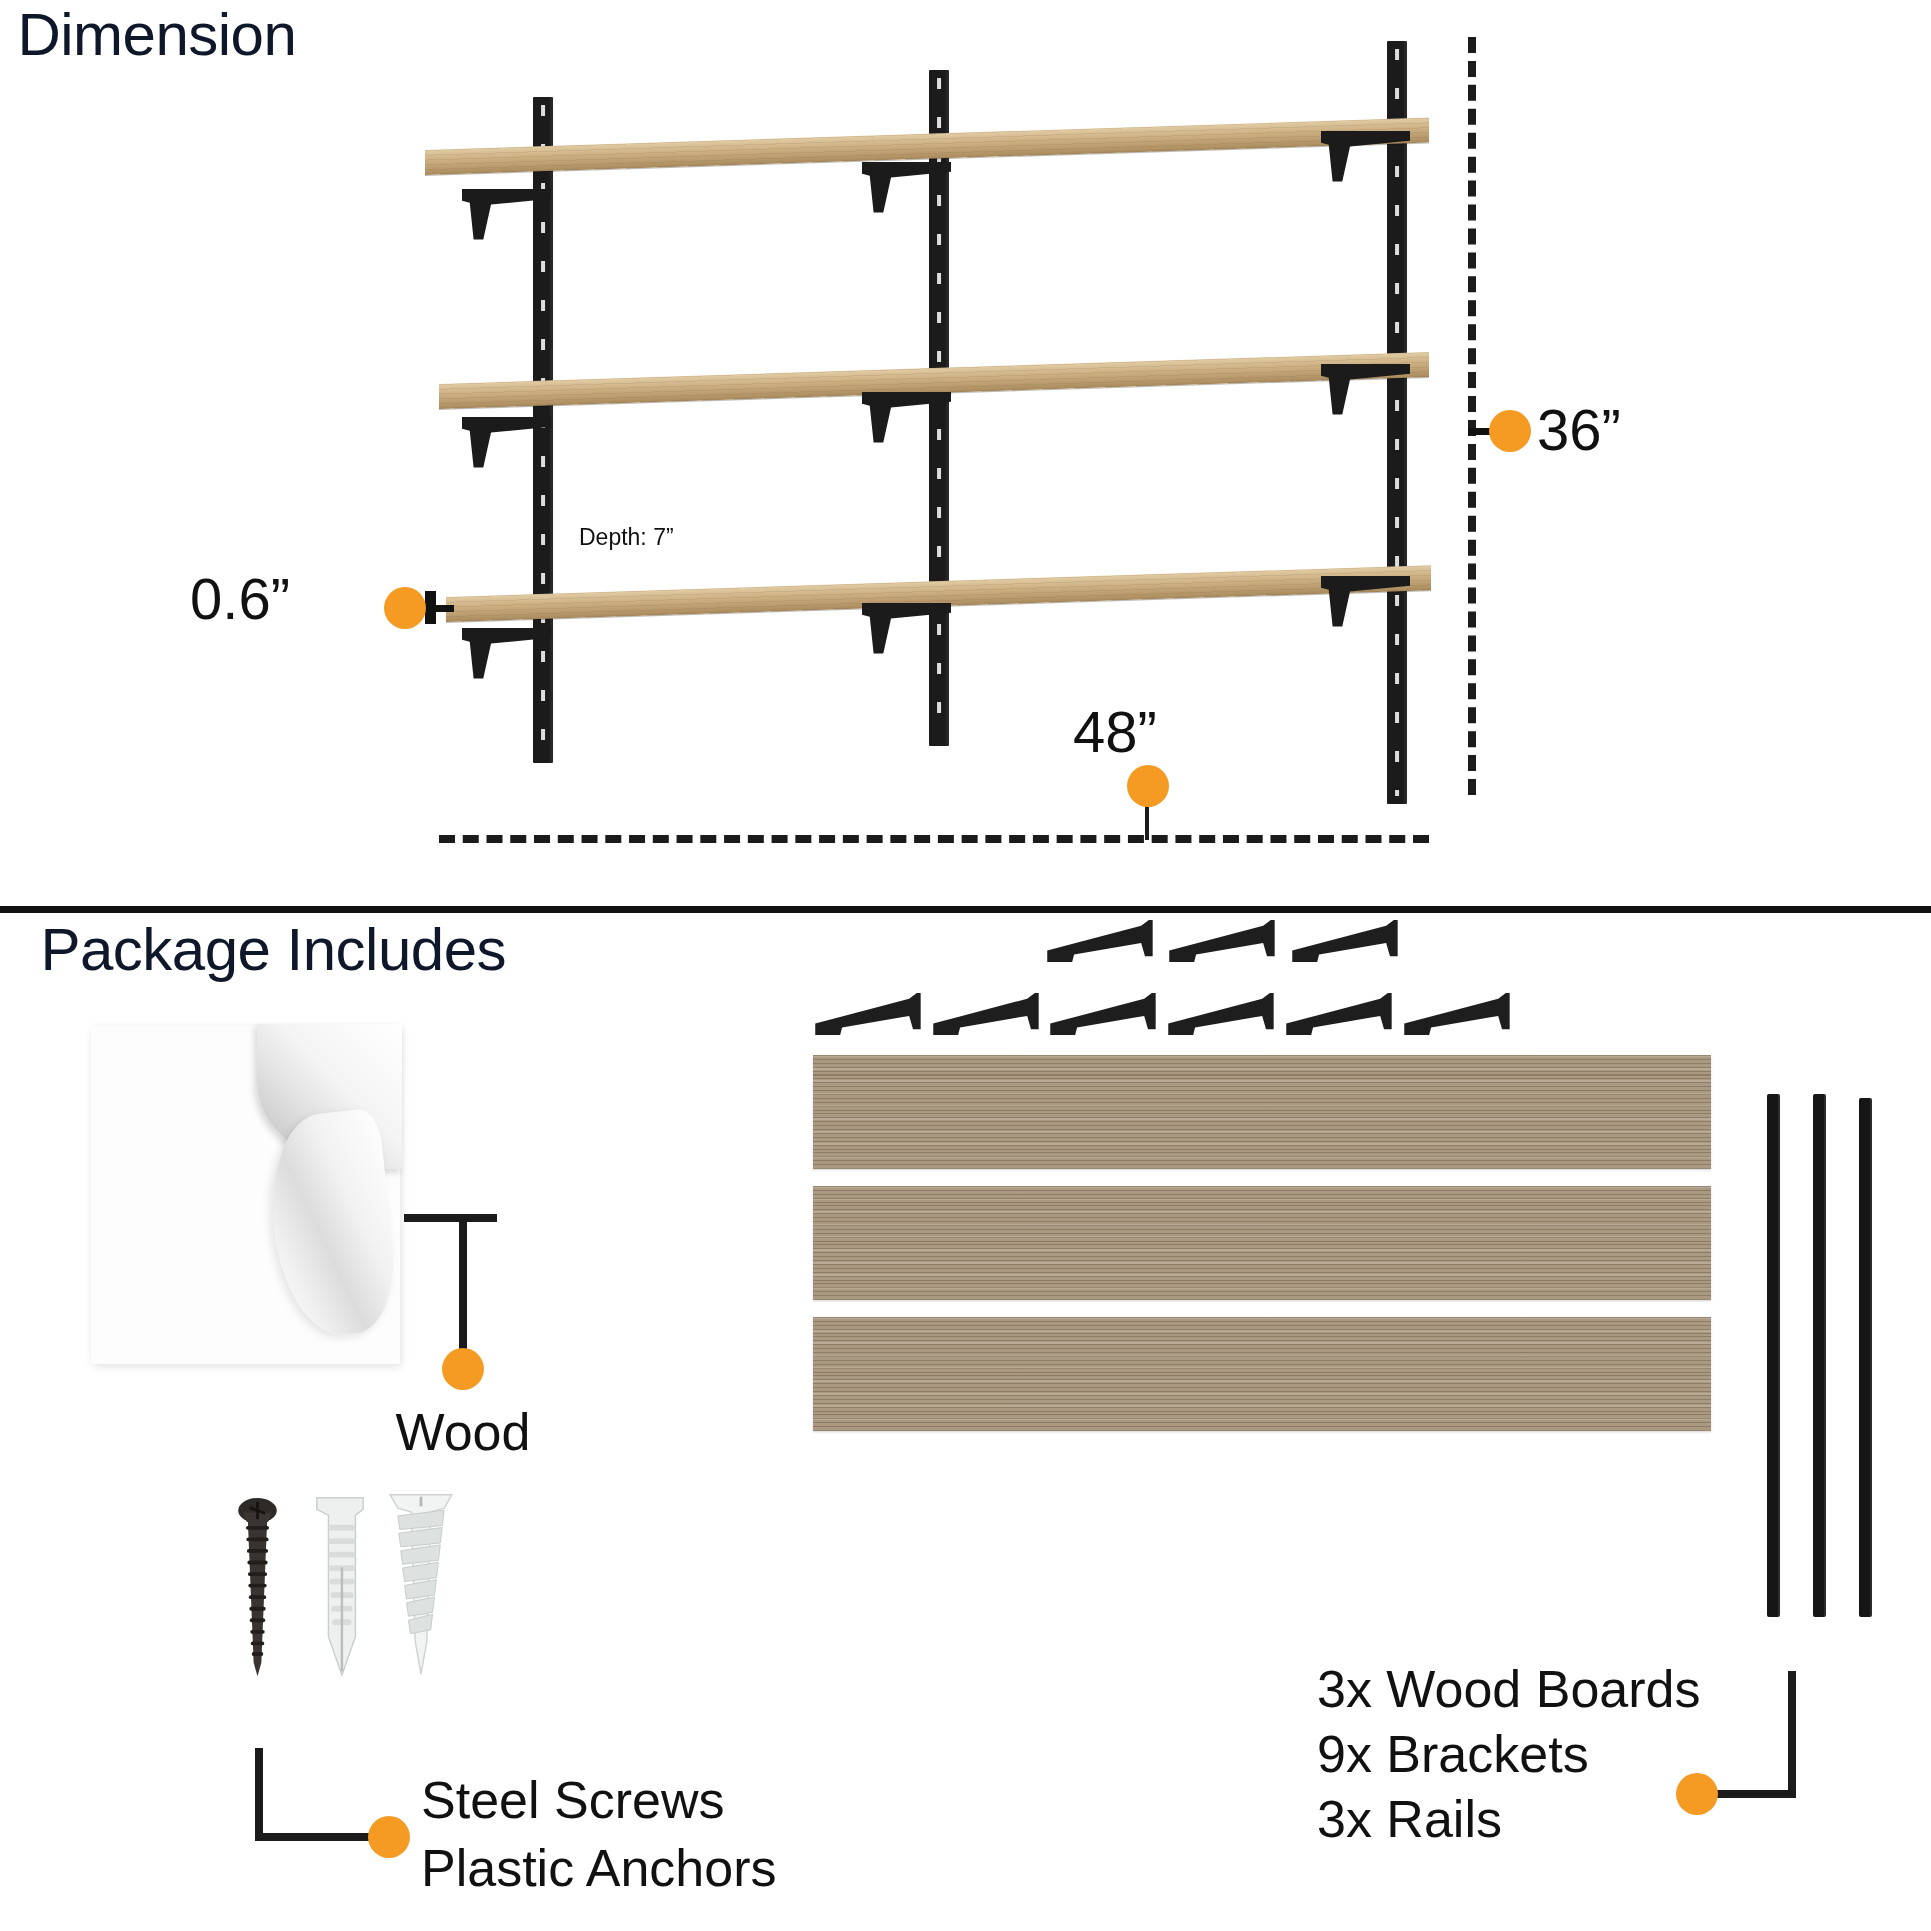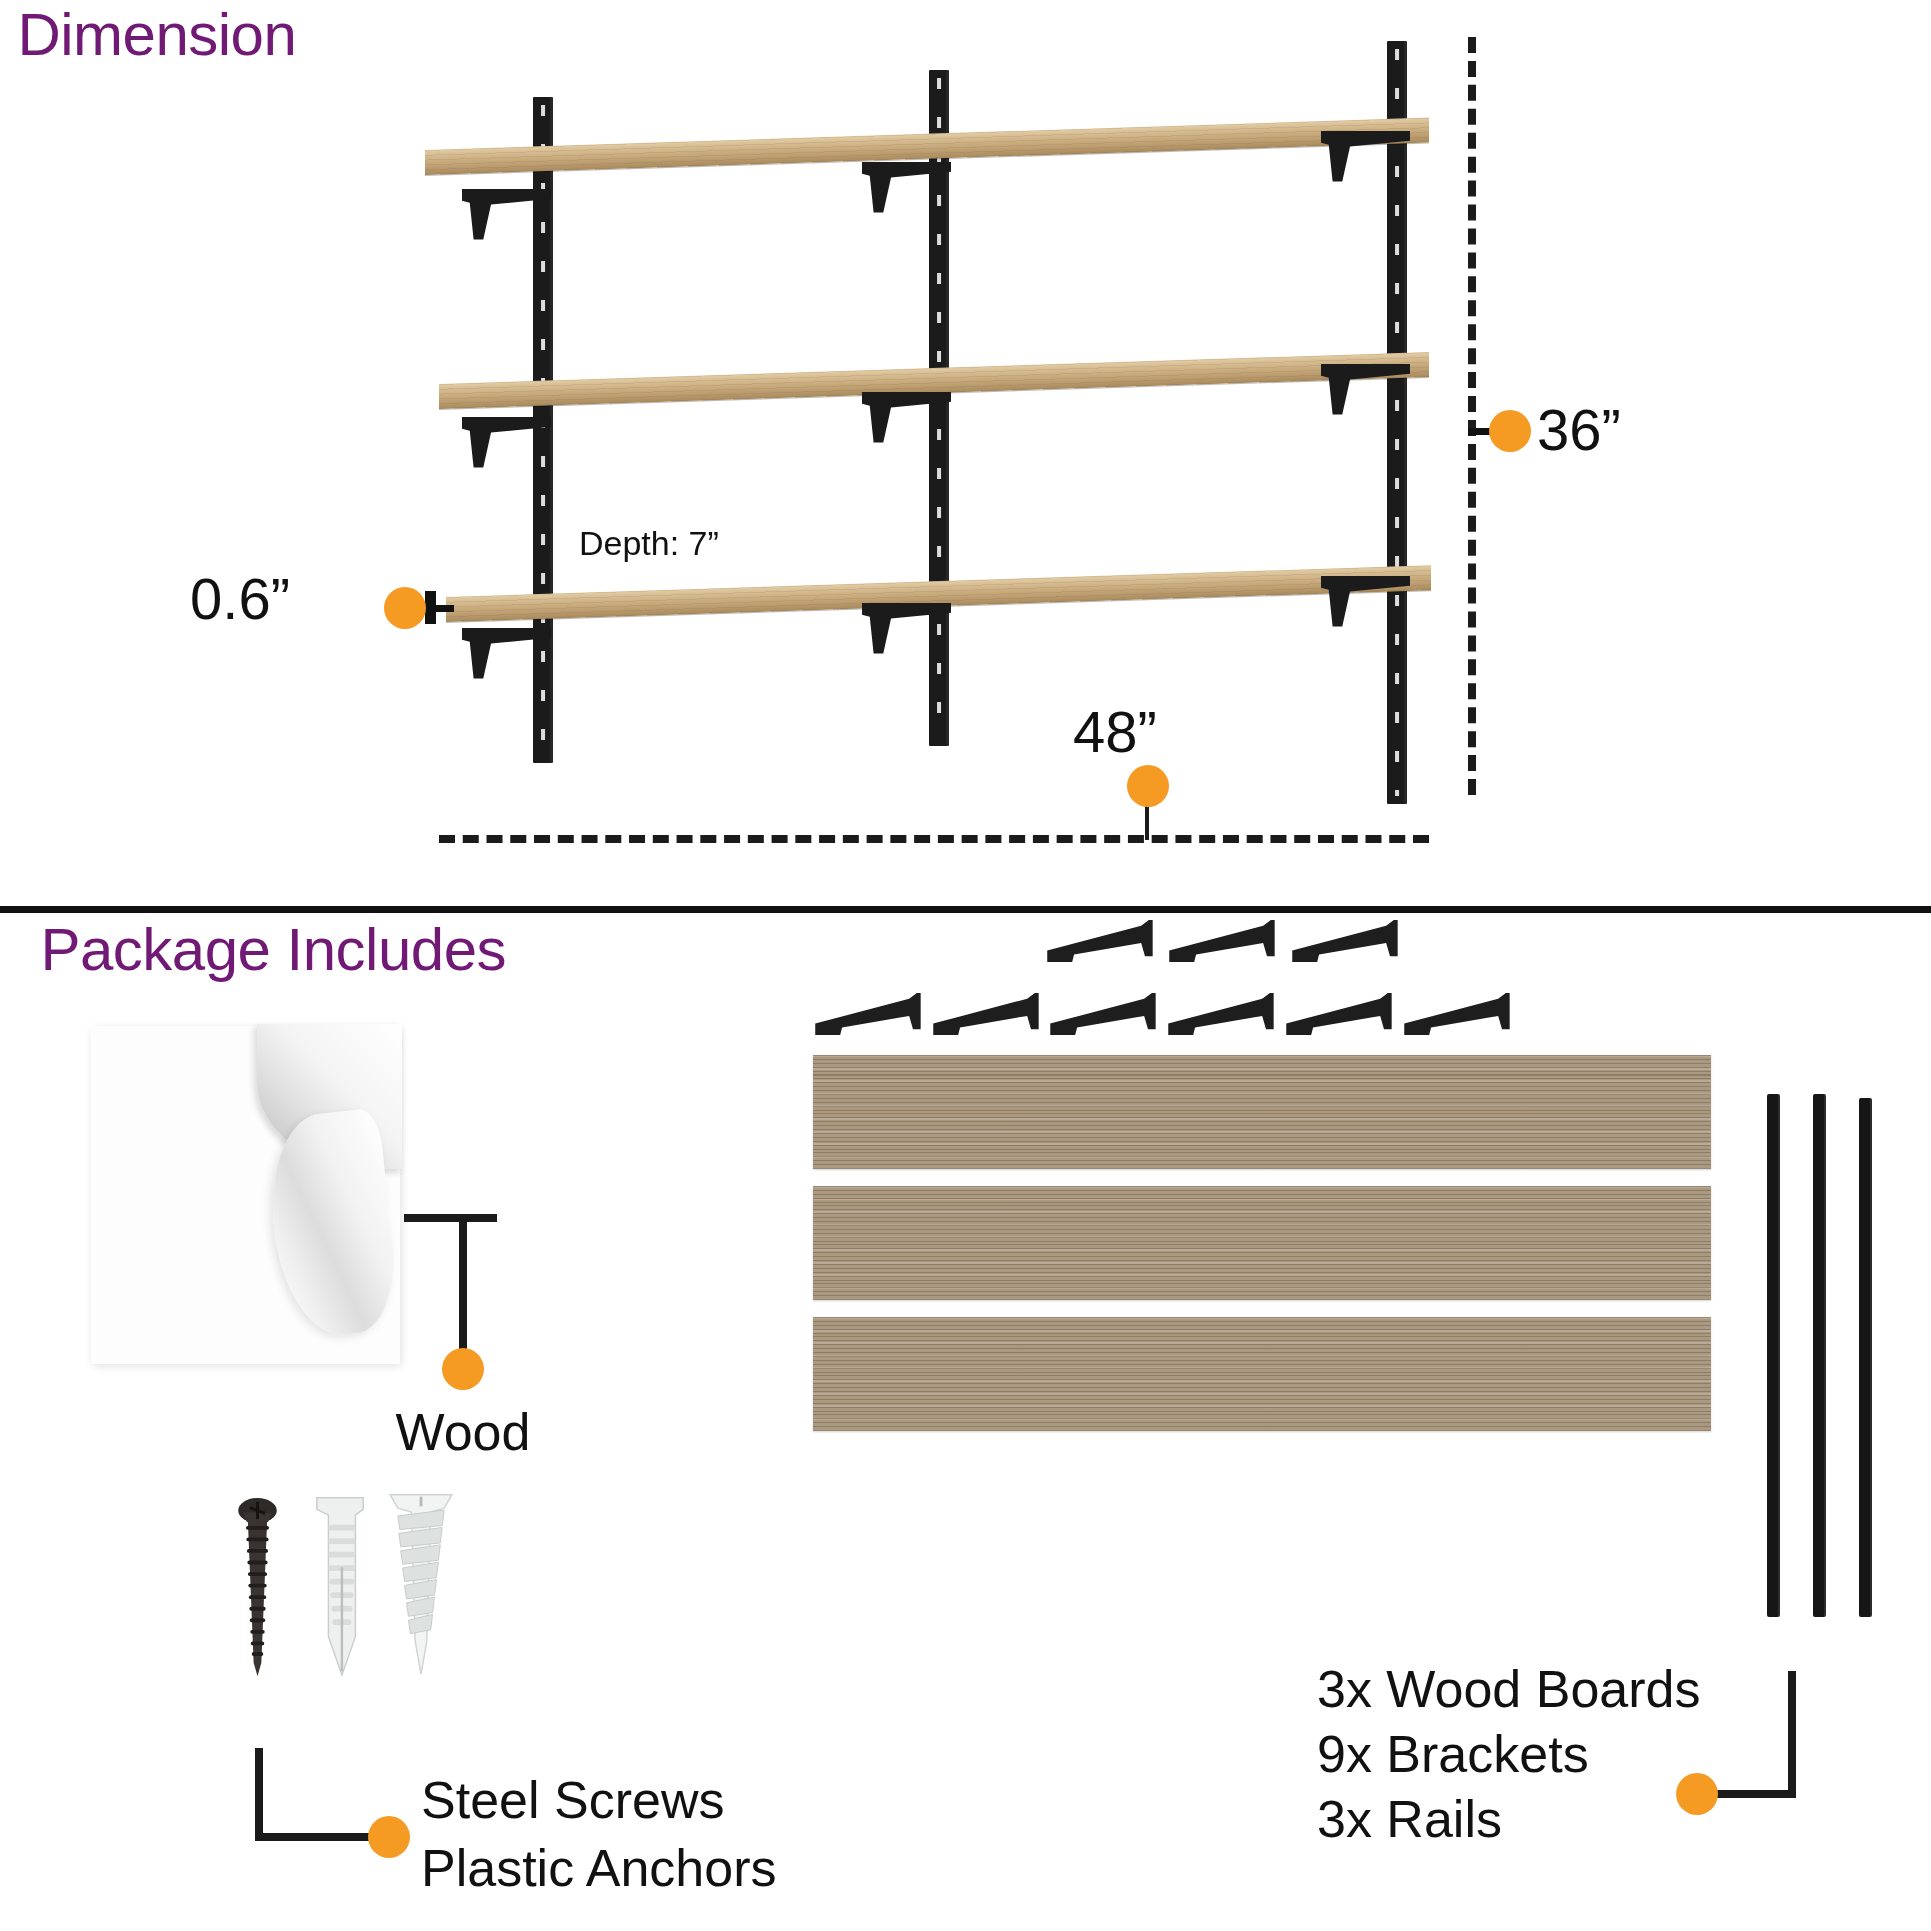--- a/index.html
+++ b/index.html
@@ -4,21 +4,21 @@
 <style>
   html,body{margin:0;padding:0;background:#ffffff;}
   body{
     width:1931px;height:1931px;position:relative;overflow:hidden;
     font-family:"Liberation Sans","DejaVu Sans",sans-serif;color:#111;
   }
   .abs{position:absolute;}
 
   
   .section-title{
-    font-size:60px;font-weight:400;letter-spacing:-0.5px;color:#701a75;
+    font-size:60px;font-weight:400;letter-spacing:-0.5px;color:#0f172a;
     white-space:nowrap;line-height:1;
   }
   #dimension-title{left:17.4px;top:4.8px;}
 
   .divider{
     left:0;top:906px;width:1931px;height:6.8px;background:#111;
   }
 
   
   #dimension-stage{left:0;top:0;width:1931px;height:898px;}
@@ -62,21 +62,21 @@
 
   .dot{
     position:absolute;border-radius:50%;background:#F59A23;
   }
   .leader{position:absolute;background:#1b1b1b;}
 
   .dimlabel{
     position:absolute;font-size:58px;color:#111;white-space:nowrap;line-height:1;
   }
   .depthlabel{
-    position:absolute;font-size:34px;color:#111;white-space:nowrap;line-height:1;
+    position:absolute;font-size:23px;color:#111;white-space:nowrap;line-height:1;
   }
   .tickmark{position:absolute;background:#111;}
 
   
   #package-stage{left:0;top:908px;width:1931px;height:1023px;margin-left:23px;}
 
   .manual{
     position:absolute;background:#fdfdfd;
     box-shadow:1.9px 2.9px 8.7px rgba(0,0,0,.13);
   }

